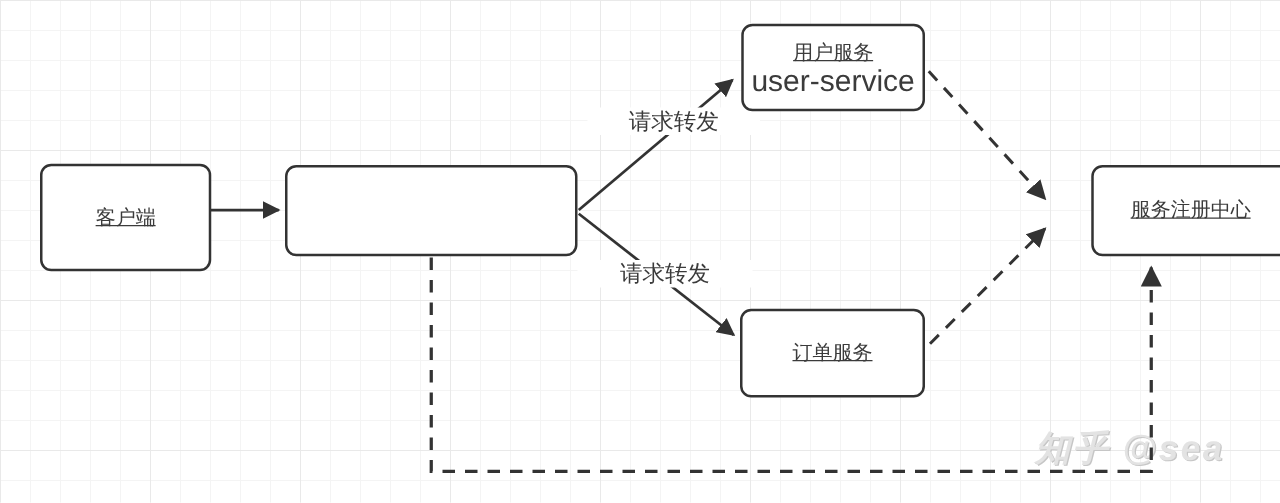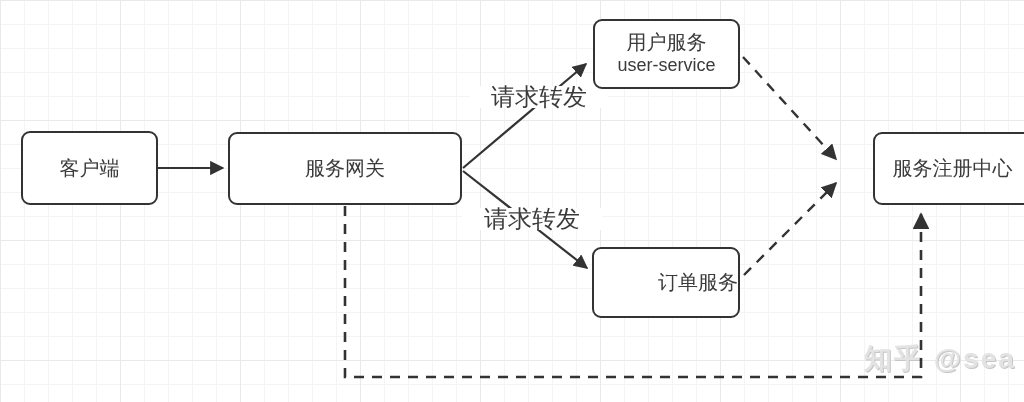--- a/index.html
+++ b/index.html
@@ -25,42 +25,43 @@
     box-sizing:border-box;
     background:#ffffff;
     border:2px solid #333333;
     border-radius:9px;
     display:flex;flex-direction:column;
     align-items:center;justify-content:center;
     color:#3b3b3b;
     z-index:4;
     line-height:23px;
   }
-  .node .title{font-size:20px;}
-  .node .subtitle{font-size:18px;}
+  .node .title{font-size:16px;text-decoration:underline;}
+  .node .subtitle{font-size:24px;}
   .edge-label{
     position:absolute;
     background:#ffffff;
     color:#3b3b3b;
     text-align:center;
-    font-size:24px;
+    font-size:18px;
     line-height:22px;
     z-index:3;
     padding:0 2px;
   }
   .watermark{
     position:absolute;
-    left:864px;top:340px;
+    left:828px;top:340px;
     z-index:1;
     font-size:28px;
     font-weight:bold;
     letter-spacing:2px;
     color:#e3e3e3;
     text-shadow:1px 1px 0 #c6c6c6;
     white-space:nowrap;
+    font-style:italic;
   }
 </style>
 </head>
 <body>
 
 <div class="canvas">
 
   <div class="watermark">知乎 @sea</div>
 
   <svg class="edges" viewBox="0 0 1024 402" xmlns="http://www.w3.org/2000/svg">
@@ -78,34 +79,33 @@
   </svg>
 
   <div class="edge-label" style="left:470px;top:86px;width:134px;">
     <div>请求转发</div>
   </div>
 
   <div class="edge-label" style="left:462px;top:208px;width:136px;">
     <div>请求转发</div>
   </div>
 
-  <div class="node" style="left:21px;top:131px;width:137px;height:74px;">
+  <div class="node" style="left:32px;top:131px;width:137px;height:86px;">
     <div class="title">客户端</div>
   </div>
 
   <div class="node" style="left:228px;top:132px;width:234px;height:73px;">
-    <div class="title">服务网关</div>
   </div>
 
   <div class="node" style="left:593px;top:19px;width:147px;height:70px;">
     <div class="title">用户服务</div>
     <div class="subtitle">user-service</div>
   </div>
 
-  <div class="node" style="left:592px;top:247px;width:148px;height:71px;align-items:flex-end;">
+  <div class="node" style="left:592px;top:247px;width:148px;height:71px;">
     <div class="title">订单服务</div>
   </div>
 
   <div class="node" style="left:843px;top:132px;width:159px;height:73px;margin-left:30px;">
     <div class="title">服务注册中心</div>
   </div>
 
 </div>
 
 </body></html>

